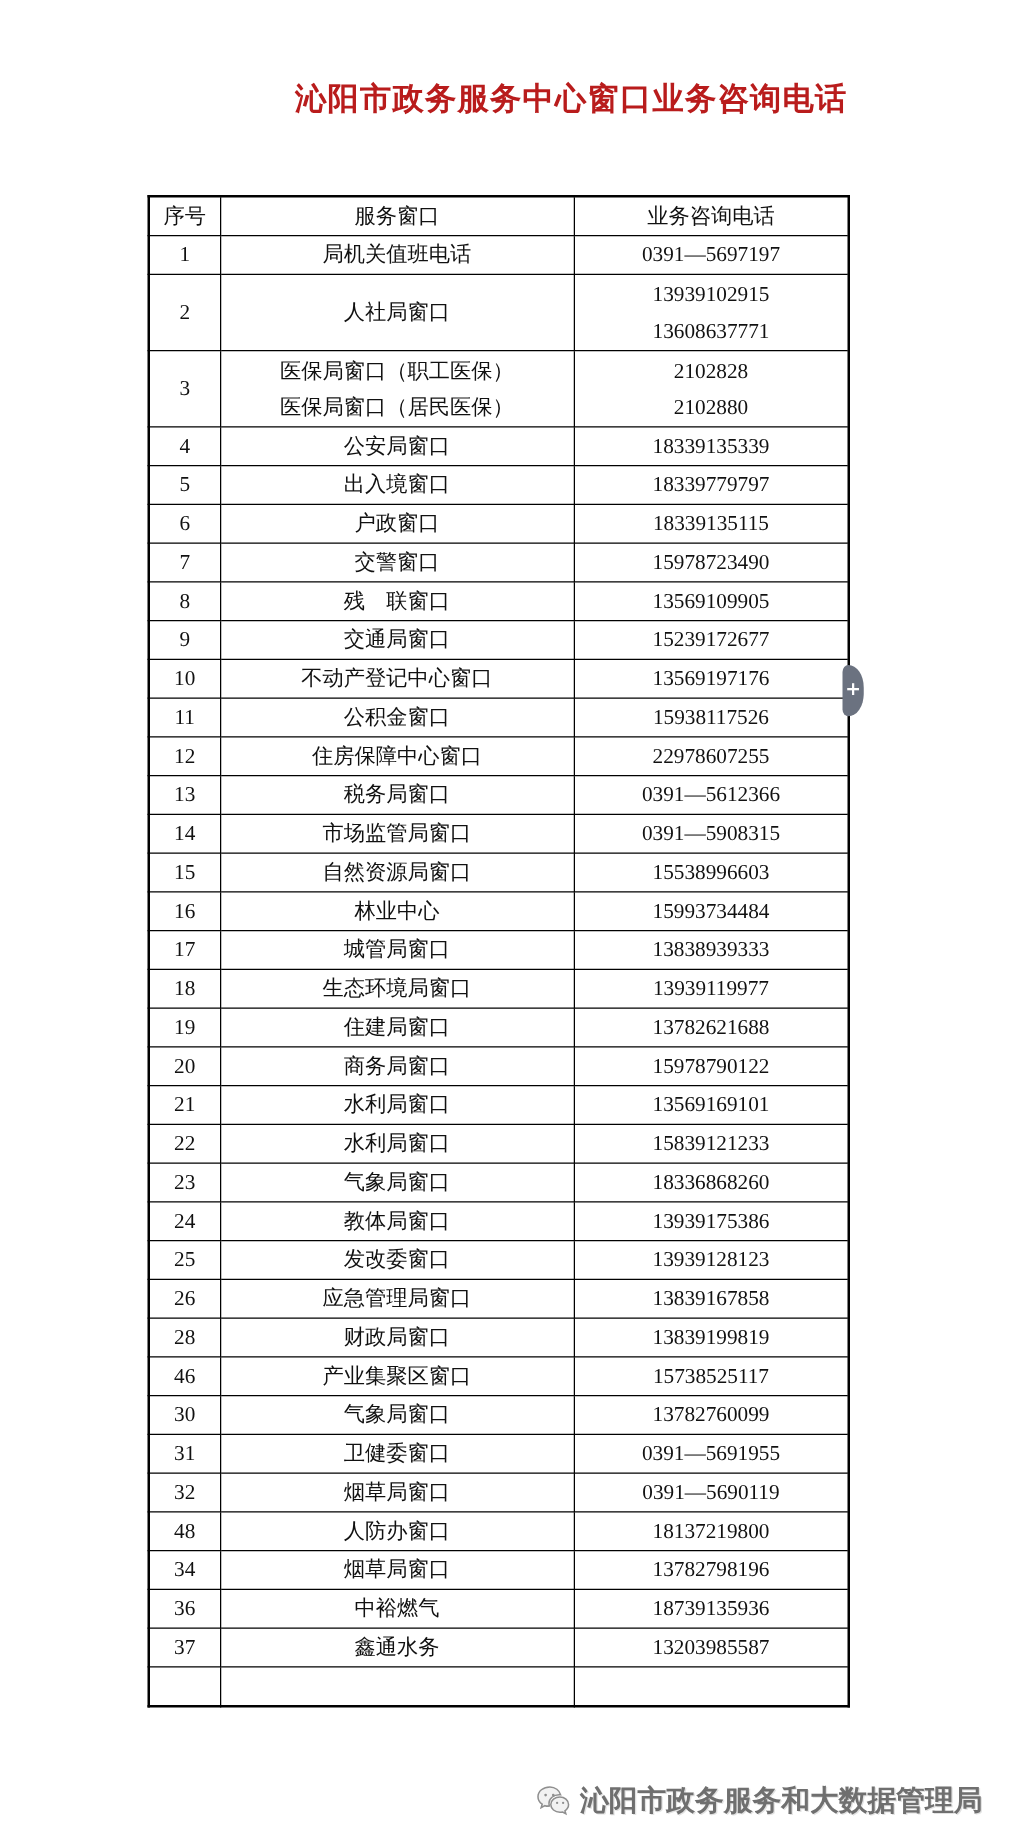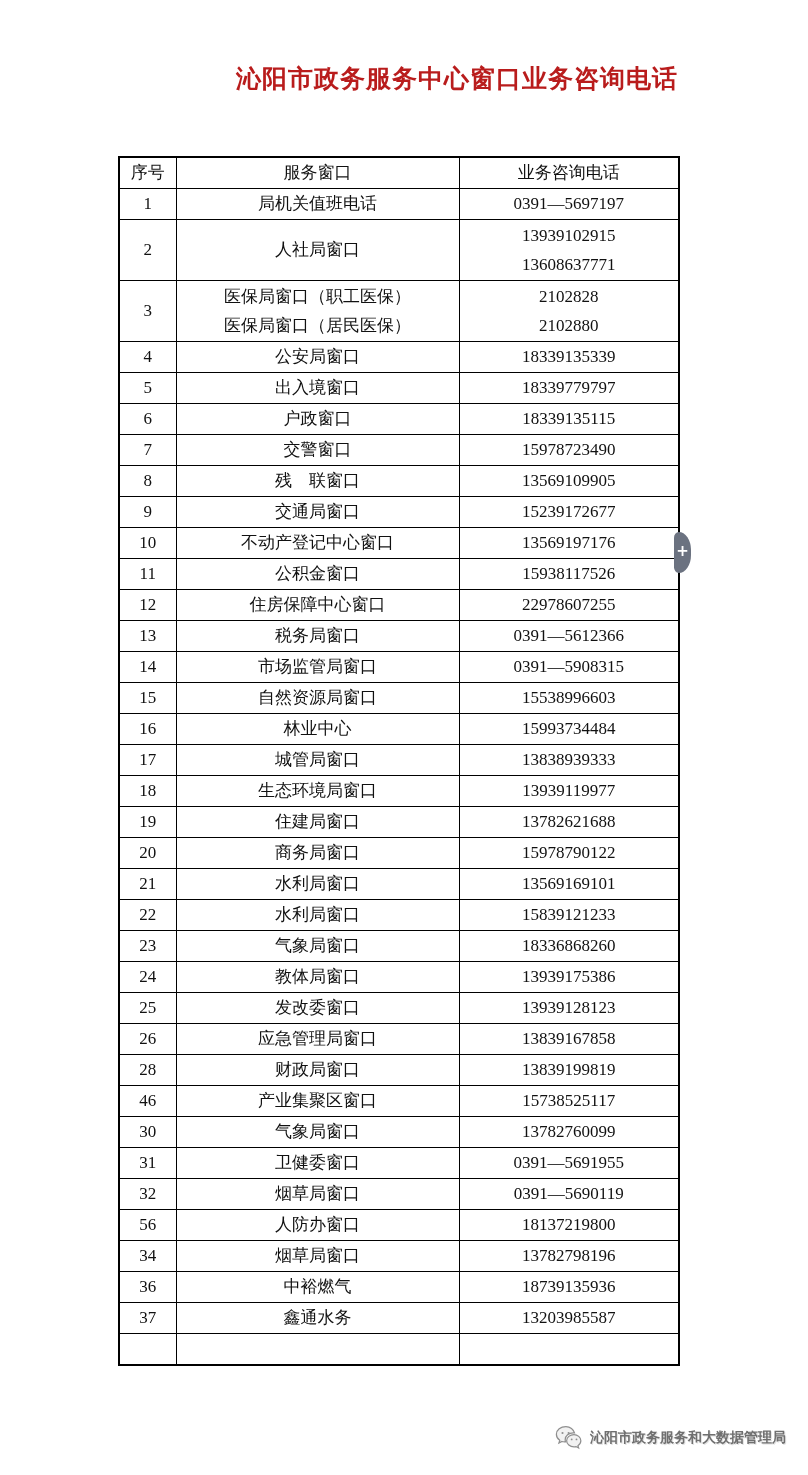--- a/index.html
+++ b/index.html
@@ -67,21 +67,21 @@
     transform:translateY(-1px);
   }
 
   
   .watermark {
     position:absolute;
     top:1425px; right:22px;
     display:flex; align-items:center; gap:7px;
     font-family:"Liberation Sans","DejaVu Sans",sans-serif;
     font-weight:700;
-    font-size:14px;
+    font-size:23px;
     color:#6f6f6f;
     text-shadow:1px 1px 0 #e2e2e2;
     white-space:nowrap;
   }
   .watermark svg { display:block; }
 </style>
 </head>
 <body>
 
 <div class="doc-title">沁阳市政务服务中心窗口业务咨询电话</div>
@@ -440,21 +440,21 @@
           </td>
           <td>
             <span class="cell-line">烟草局窗口</span>
           </td>
           <td>
             <span class="cell-line">0391—5690119</span>
           </td>
         </tr>
         <tr>
           <td>
-            <span class="cell-line">56</span>
+            <span class="cell-line">48</span>
           </td>
           <td>
             <span class="cell-line">人防办窗口</span>
           </td>
           <td>
             <span class="cell-line">18137219800</span>
           </td>
         </tr>
         <tr>
           <td>

